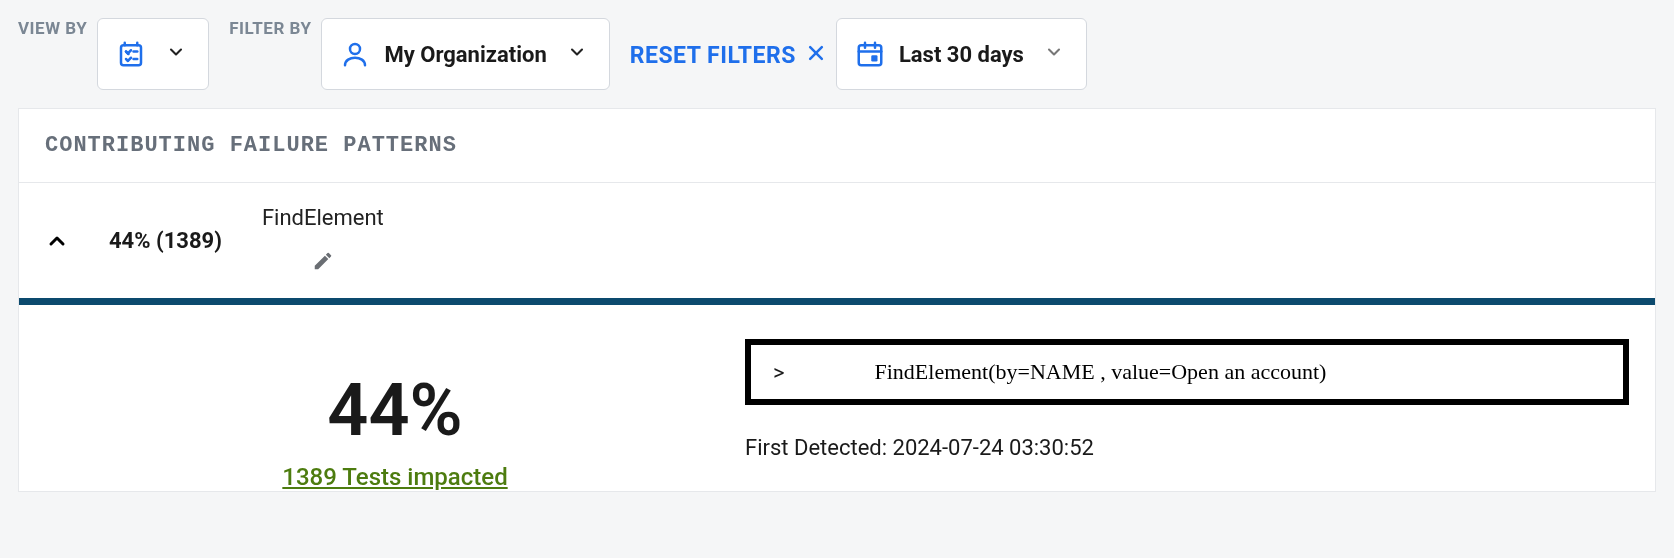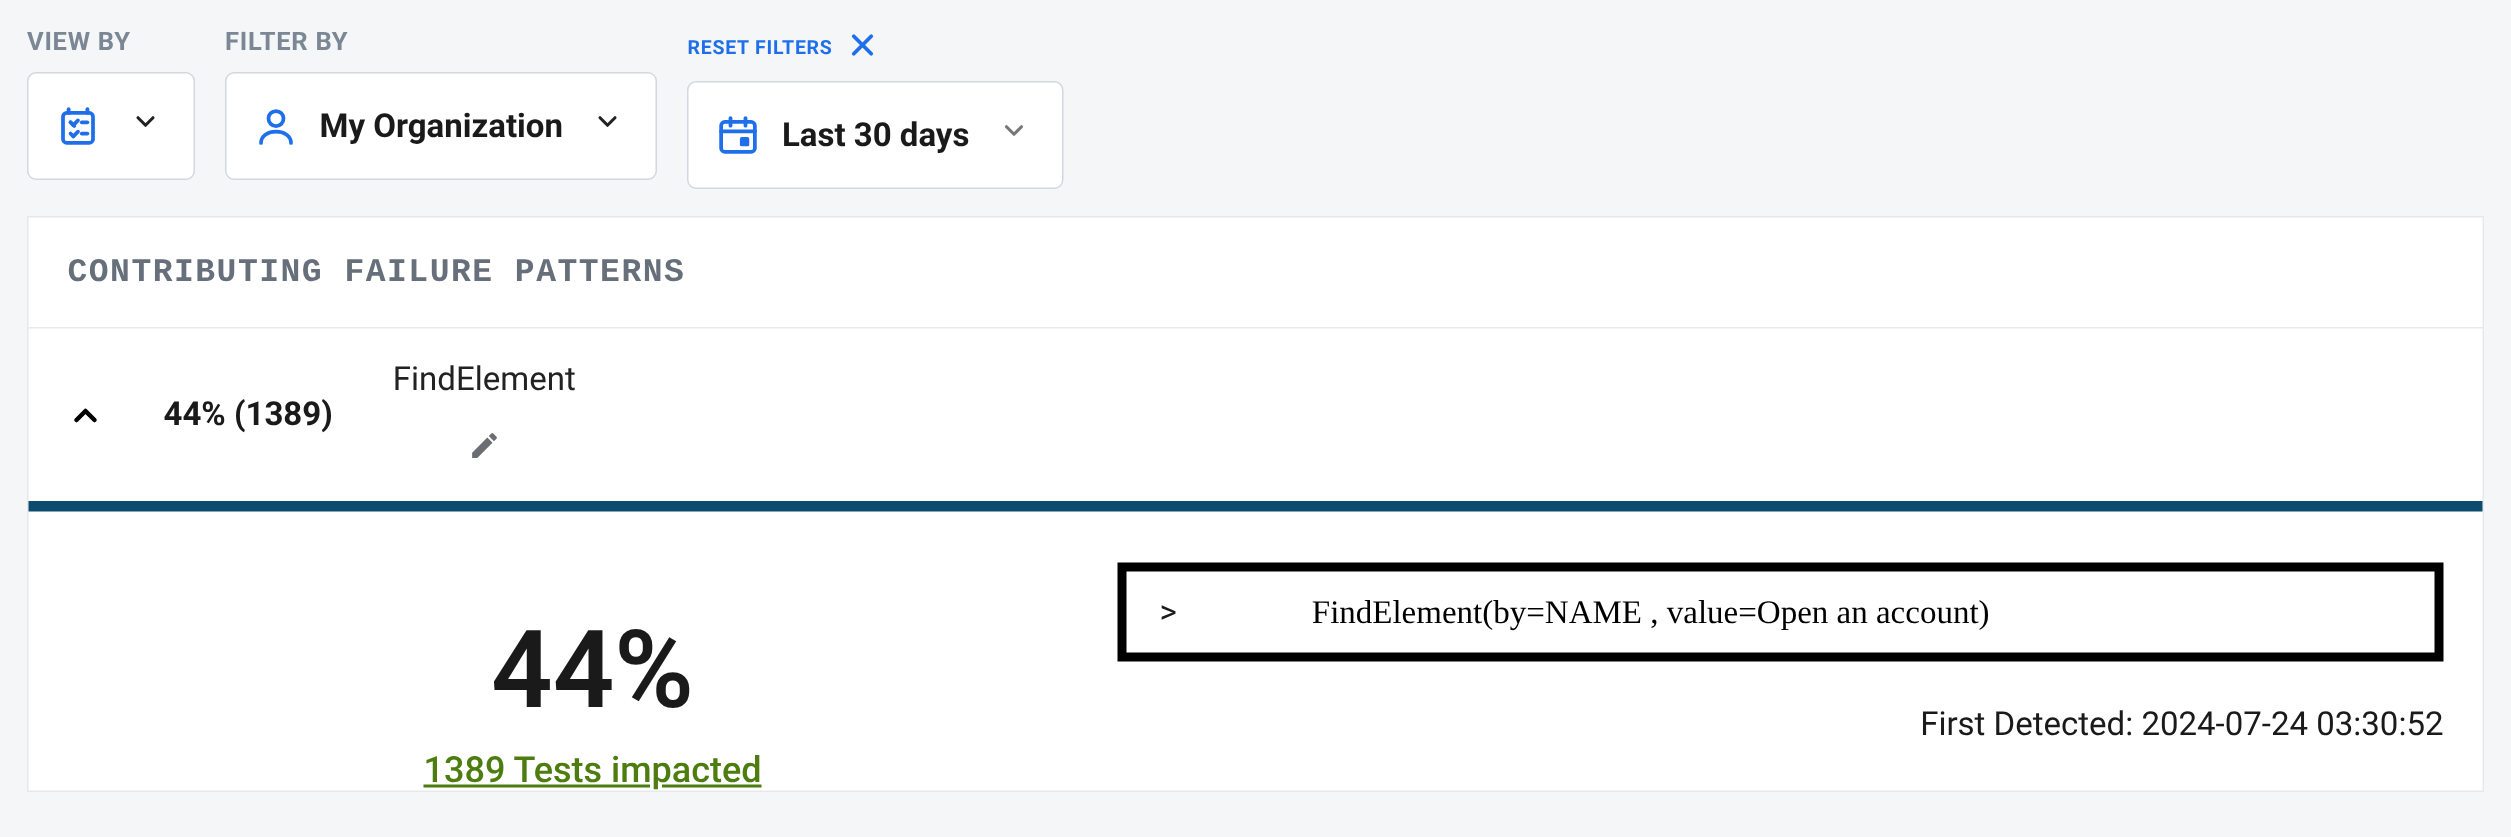--- a/index.html
+++ b/index.html
@@ -10,21 +10,21 @@
     color: #1a1a1a;
   }
   .filters-row {
     display: flex;
     gap: 20px;
     padding: 18px 18px 18px 18px;
     align-items: flex-start;
   }
   .filter-group {
     display: flex;
-    flex-direction: column;
+    flex-direction: row;
     gap: 10px;
   }
   .filter-label {
     font-size: 17px;
     font-weight: 700;
     letter-spacing: 0.5px;
     color: #7b8794;
   }
   .dropdown {
     display: inline-flex;
@@ -47,21 +47,21 @@
     color: #1f6feb;
   }
   .dropdown .chevron {
     color: #222;
     margin-left: 6px;
   }
   .reset-link {
     display: inline-flex;
     align-items: center;
     gap: 10px;
-    font-size: 13px;
+    font-size: 23px;
     font-weight: 700;
     letter-spacing: 0.5px;
     color: #1f6feb;
     cursor: pointer;
     margin-top: 2px;
     margin-bottom: 0;
   }
   .reset-link .x-icon {
     stroke: #1f6feb;
     color: #1f6feb;
@@ -158,21 +158,20 @@
     color: #1a1a1a;
   }
   .code-text {
     font-size: 22px;
     color: #000000;
     font-family: Liberation Serif, serif;
   }
   .first-detected {
     font-size: 22px;
     color: #1a1a1a;
-    text-align: right;
   }
   .first-detected .fd-label {
   }
 </style>
 </head>
 <body>
 
 <div class="filters-row">
 
   <div class="filter-group">

